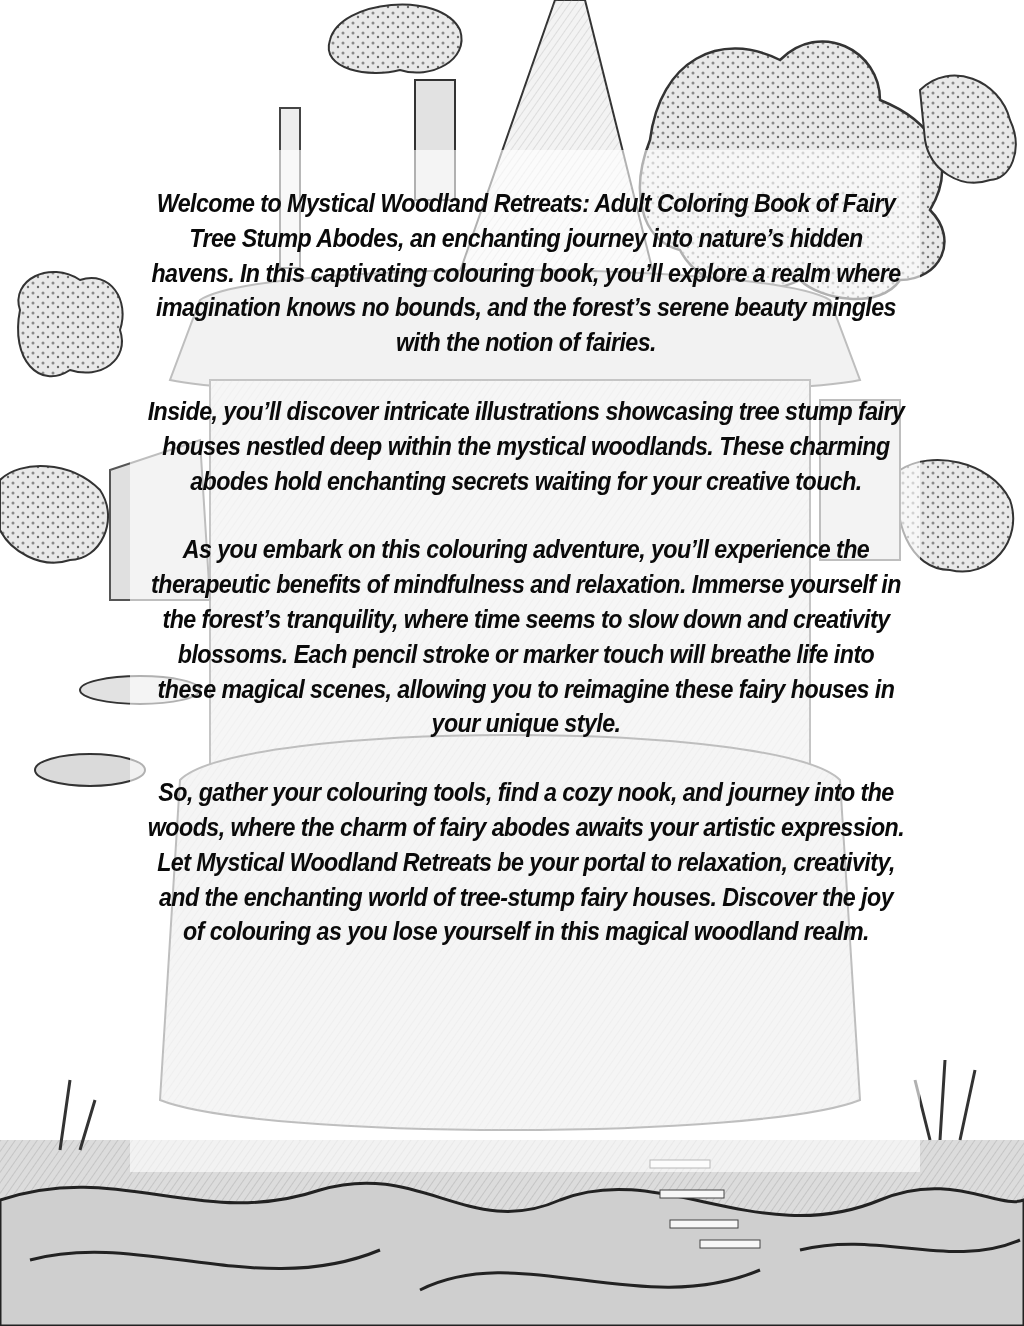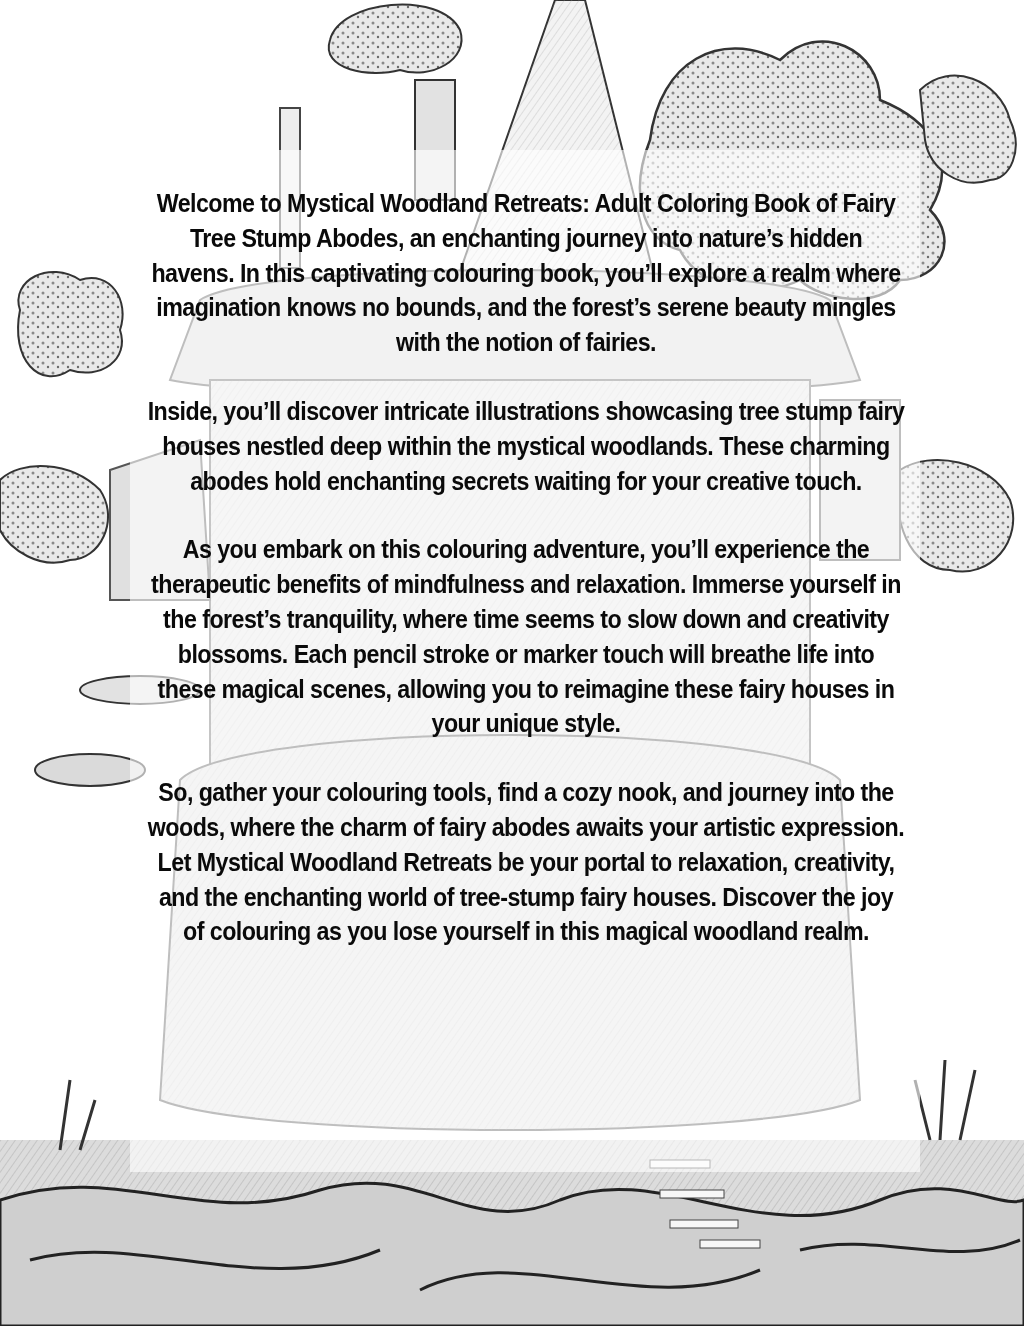--- a/index.html
+++ b/index.html
@@ -8,21 +8,21 @@
     background: #ffffff;
     font-family: "Liberation Sans", "DejaVu Sans", sans-serif;
   }
   .bg { position: absolute; left: 0; top: 0; width: 1024px; height: 1326px; }
   .panel {
     position: absolute; left: 130px; top: 150px; width: 790px; height: 1022px;
     background: rgba(255,255,255,0.62);
   }
   .text-block {
     position: absolute; left: 118px; top: 186px; width: 816px;
-    text-align: center; color: #0a0a0a;
+    text-align: center; color: #0a0a0a; font-style: italic;
   }
   .para {
     margin: 0 0 34px 0;
     font-weight: bold;
     font-size: 25px;
     line-height: 34.8px;
     letter-spacing: -0.6px;
     transform: scaleX(0.93);
     transform-origin: center top;
   }

